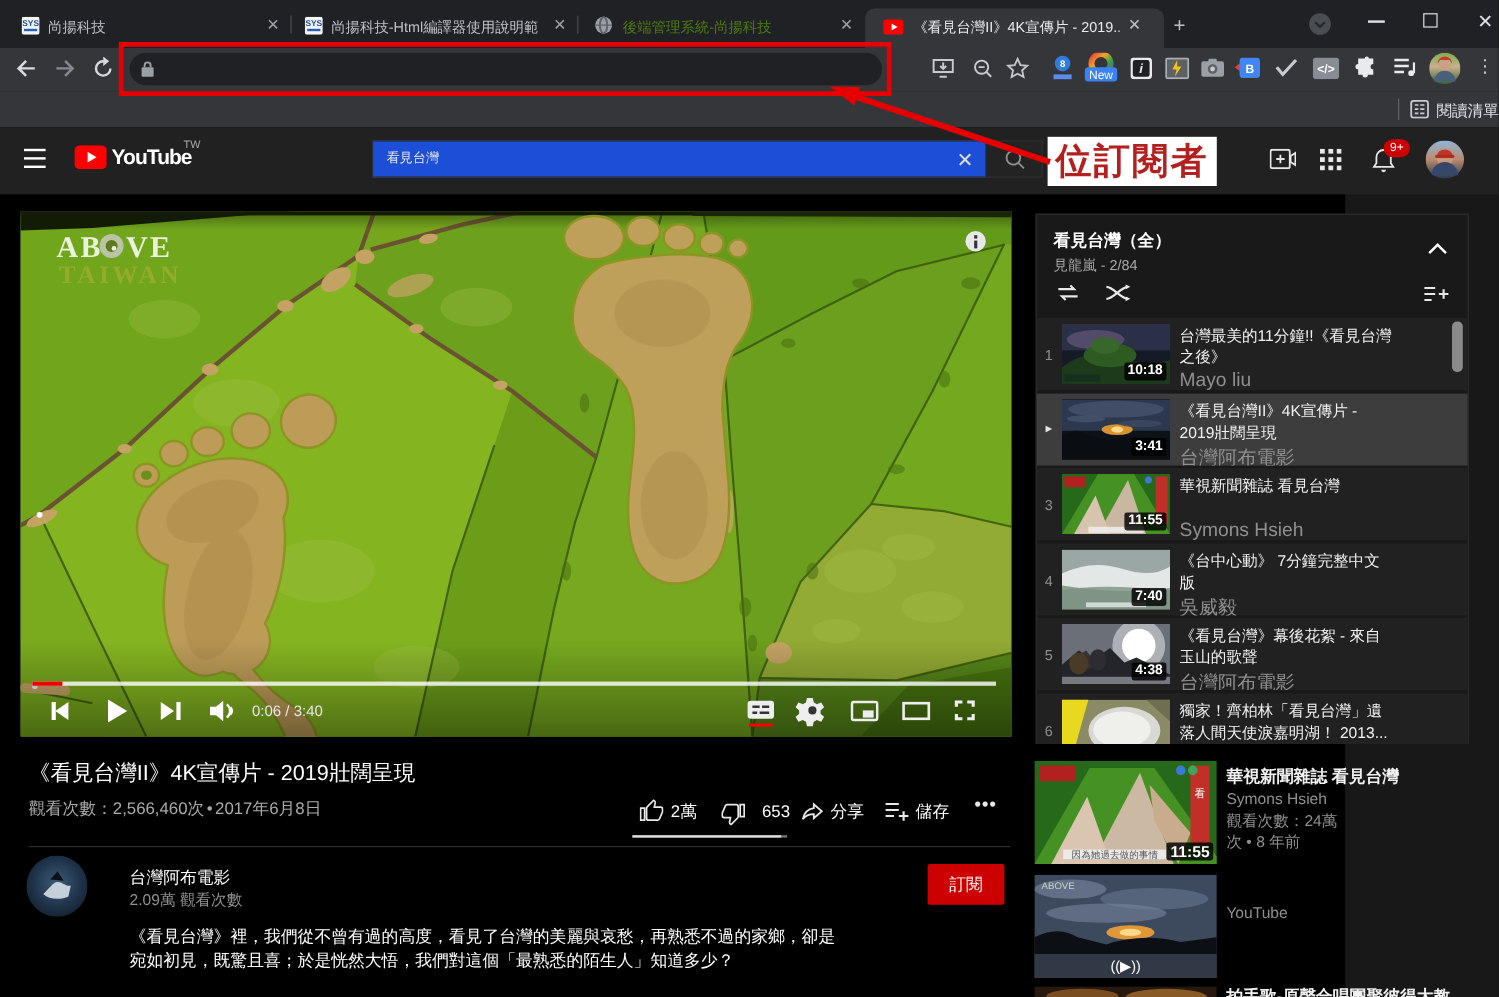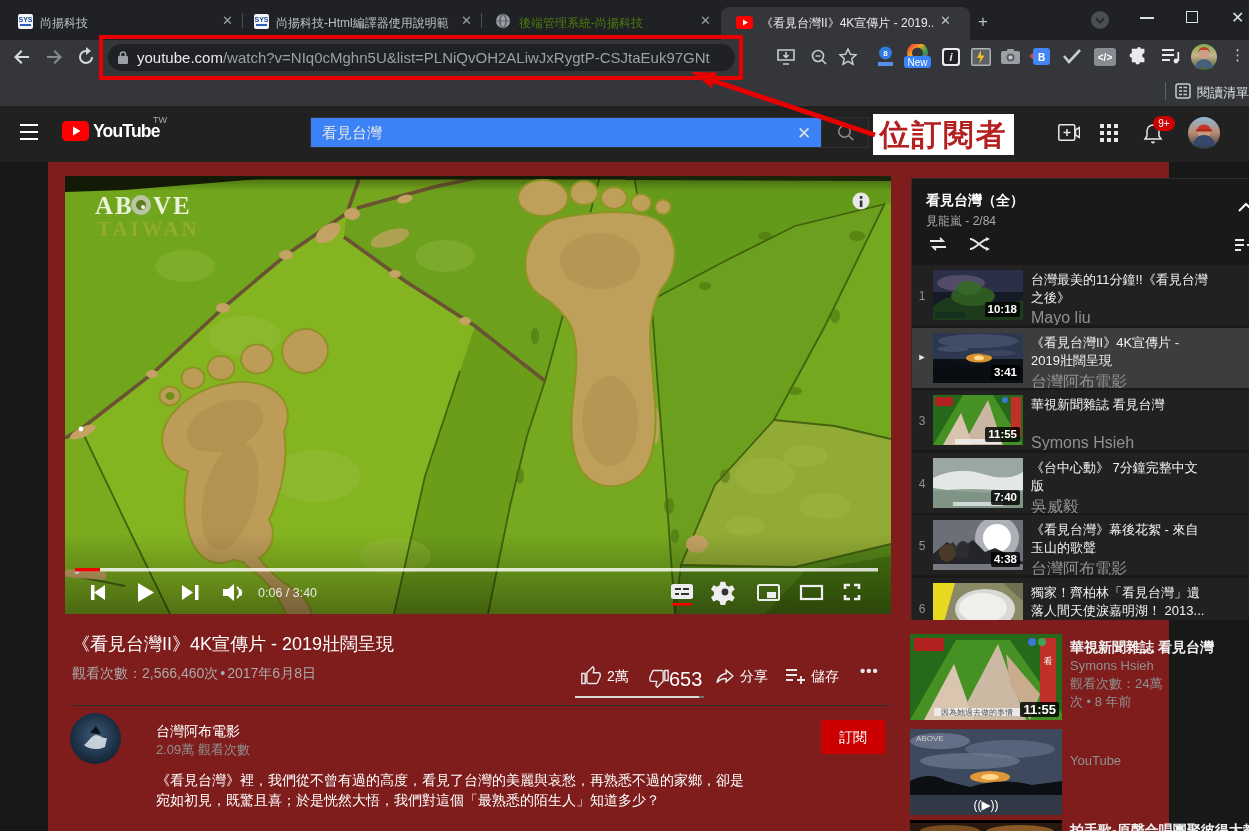--- a/index.html
+++ b/index.html
@@ -15,25 +15,25 @@
   #activetab { position:absolute; left:721px; top:7px; width:249px; height:33px;
     background:#35363a; border-radius:8px 8px 0 0; color:#e8eaed; }
   #toolbar { left:0; top:40px; width:1249px; height:36px; background:#35363a; }
   #bookbar { left:0; top:76px; width:1249px; height:30px; background:#35363a; }
   #omnibox { position:absolute; left:108px; top:44px; width:627px; height:27px;
     background:#202124; border-radius:14px; }
   .navic { position:absolute; top:47px; }
   
   #masthead { left:0; top:106px; width:1249px; height:56px; background:#212121; }
   #searchbox { position:absolute; left:310px; top:117px; width:512px; height:31px;
-    background:#3b82f6; border:1px solid #303030; color:#e8e8e8; font-size:15px;padding-left:25px; }
+    background:#1d4ed8; border:1px solid #303030; color:#e8e8e8; font-size:11px;padding-left:25px; }
   #searchbtn { position:absolute; left:822px; top:117px; width:47px; height:31px;
     background:#232323; border:1px solid #303030; border-left:none; }
   
-  #content { left:0; top:162px; width:1121px; height:669px; background:#7f1d1d;margin-left:48px; }
+  #content { left:0; top:162px; width:1121px; height:669px; background:#000000; }
   #video { position:absolute; left:17px; top:14px; width:826px; height:438px; background:#000; }
   .w { color:#fff; } .g { color:#aaa; }
   
   #panel { position:absolute; left:863px; top:16px; width:361px; height:442px;
     background:#191919; border:1px solid #2d2d2d; }
   .plrow { position:absolute; left:0; width:359px; height:60px; background:#212121; overflow:hidden; }
   .plnum { position:absolute; left:0; width:20px; top:24px; text-align:center;
     color:#909090; font-size:12px; }
   .plthumb { position:absolute; left:21px; top:5px; width:90px; height:50px; background:#000; }
   .pltitle { position:absolute; left:119px; top:6px; width:228px; color:#f1f1f1;
@@ -112,21 +112,20 @@
       <path d="M3 9h11L9.5 4.5 11 3l7 7-7 7-1.5-1.5L14 11H3z" fill="#85898f"></path>
     </svg>
   <svg class="navic" style="left:76px" width="20" height="20" viewBox="0 0 20 20">
       <path d="M10 3a7 7 0 1 0 7 7h-2a5 5 0 1 1-5-5v3l5-4-5-4z" fill="#d5d8dc"></path>
     </svg>
   <div id="omnibox"></div>
   <svg class="abs" style="left:117px;top:50px" width="12" height="15" viewBox="0 0 12 15">
       <rect x="1" y="6" width="10" height="8" rx="1" fill="#9aa0a6"></rect>
       <path d="M3.5 6V4.5a2.5 2.5 0 0 1 5 0V6" stroke="#9aa0a6" stroke-width="1.6" fill="none"></path>
     </svg>
-  <div class="abs" style="left:137px;top:49px;font-size:15px;color:#e8eaed;white-space:nowrap">youtube.com<span style="color:#9aa0a6">/watch?v=NIq0cMghn5U&amp;list=PLNiQvOH2ALiwJxRygtP-CSJtaEuk97GNt</span></div>
 
   <svg class="navic" style="left:776px" width="20" height="20" viewBox="0 0 20 20">
       <path d="M2 3h16v10H2zM7 17h6" stroke="#c7cbcf" stroke-width="1.6" fill="none"></path>
       <path d="M10 5v5M7.5 8l2.5 2.5L12.5 8" stroke="#c7cbcf" stroke-width="1.6" fill="none"></path>
     </svg>
   <svg class="navic" style="left:809px" width="20" height="20" viewBox="0 0 20 20">
       <circle cx="9" cy="9" r="5.5" stroke="#c7cbcf" stroke-width="1.6" fill="none"></circle>
       <path d="M13 13l4 4" stroke="#c7cbcf" stroke-width="1.6"></path>
       <path d="M6.5 9h5" stroke="#c7cbcf" stroke-width="1.4"></path>
     </svg>
@@ -455,21 +454,21 @@
 
     <svg class="abs" style="left:533px;top:504px" width="20" height="20" viewBox="0 0 24 24">
         <path d="M1 21h4V9H1v12zm22-11c0-1.1-.9-2-2-2h-6.31l.95-4.57.03-.32c0-.41-.17-.79-.44-1.06L14.17 1 7.59 7.59C7.22 7.95 7 8.45 7 9v10c0 1.1.9 2 2 2h9c.83 0 1.54-.5 1.84-1.22l3.02-7.05c.09-.23.14-.47.14-.73v-2z" fill="none" stroke="#e8e8e8" stroke-width="1.7"></path>
       </svg>
     <div class="abs w" style="left:559px;top:506px;font-size:14px">2萬</div>
     <svg class="abs" style="left:601px;top:506px" width="20" height="20" viewBox="0 0 24 24">
         <g transform="rotate(180 12 12)">
           <path d="M1 21h4V9H1v12zm22-11c0-1.1-.9-2-2-2h-6.31l.95-4.57.03-.32c0-.41-.17-.79-.44-1.06L14.17 1 7.59 7.59C7.22 7.95 7 8.45 7 9v10c0 1.1.9 2 2 2h9c.83 0 1.54-.5 1.84-1.22l3.02-7.05c.09-.23.14-.47.14-.73v-2z" fill="none" stroke="#e8e8e8" stroke-width="1.7"></path>
         </g>
       </svg>
-    <div class="abs w" style="left:621px;top:506px;font-size:20px">653</div>
+    <div class="abs w" style="left:635px;top:506px;font-size:14px">653</div>
     <svg class="abs" style="left:666px;top:504px" width="21" height="20" viewBox="0 0 24 24">
         <path d="M14 9V5l8 7-8 7v-4.1c-5 0-8.5 1.6-11 5.1 1-5 4-10 11-11z" fill="none" stroke="#e8e8e8" stroke-width="1.8"></path>
       </svg>
     <div class="abs w" style="left:692px;top:506px;font-size:14px">分享</div>
     <svg class="abs" style="left:737px;top:506px" width="21" height="18" viewBox="0 0 21 18">
         <path d="M1 2h11M1 7h11M1 12h7" stroke="#e8e8e8" stroke-width="1.8"></path>
         <path d="M16 8v8M12 12h8" stroke="#e8e8e8" stroke-width="1.8"></path>
       </svg>
     <div class="abs w" style="left:763px;top:506px;font-size:14px">儲存</div>
     <div class="abs" style="left:812px;top:500px;color:#e8e8e8;font-size:15px;font-weight:bold;letter-spacing:1px">•••</div>

